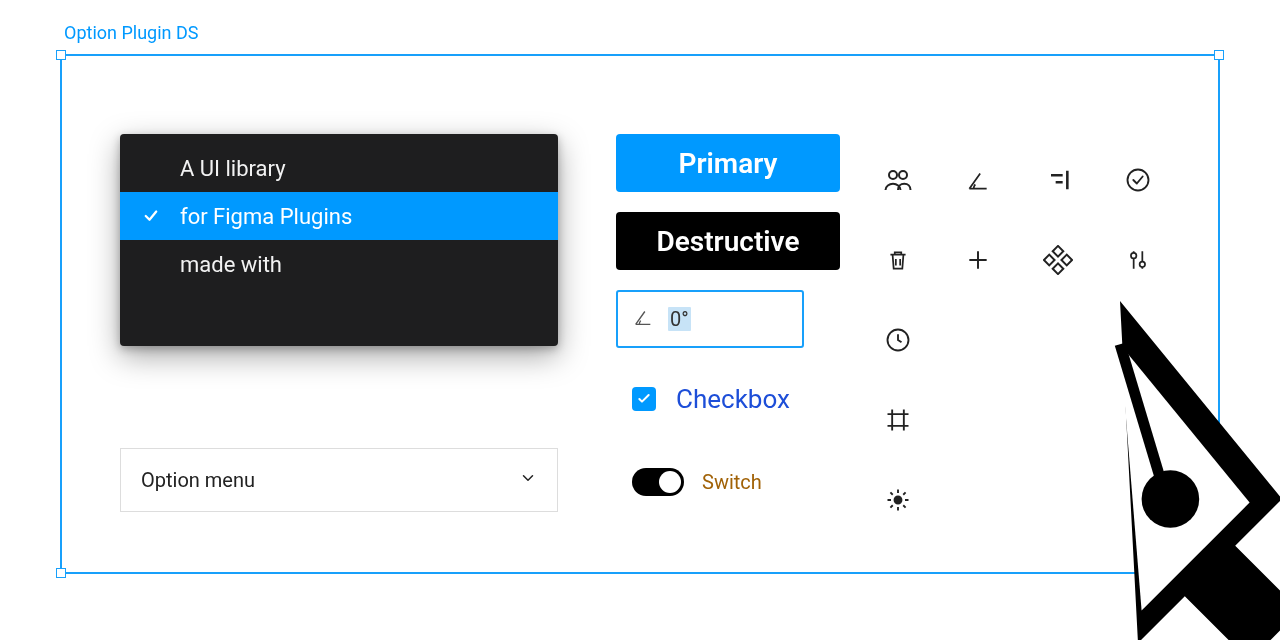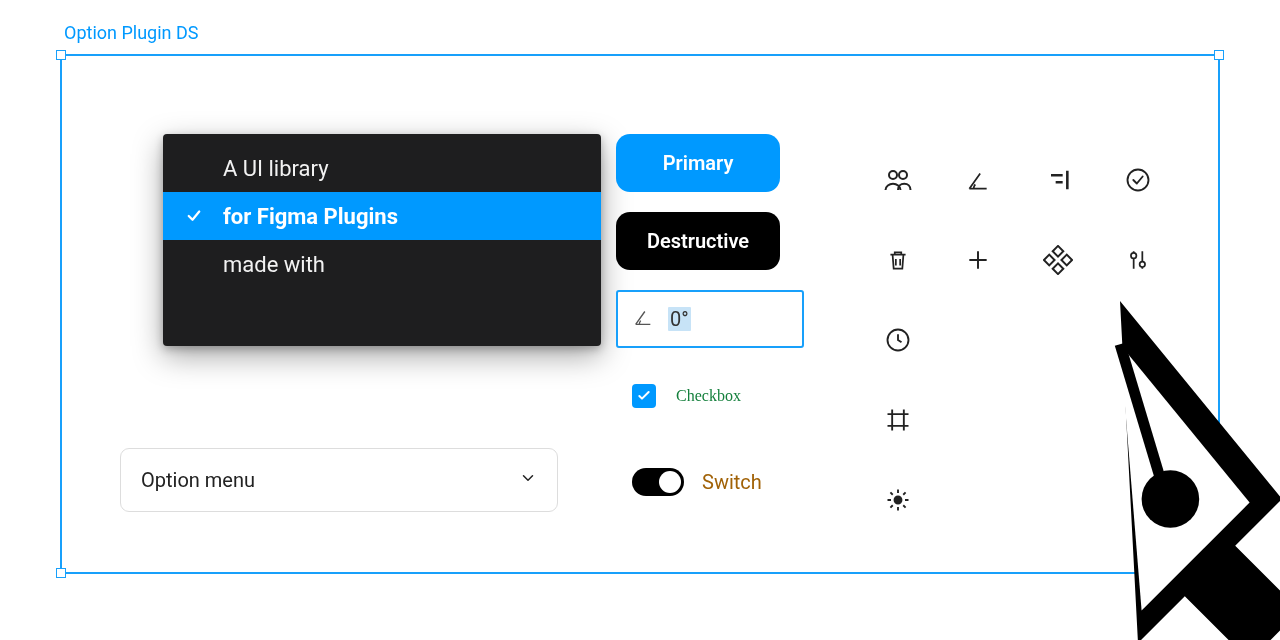--- a/index.html
+++ b/index.html
@@ -36,21 +36,20 @@
   .menu {
     position: absolute;
     left: 120px;
     top: 134px;
     width: 438px;
     background: #1e1e1f;
     border-radius: 4px;
     box-shadow: 0 10px 30px rgba(0,0,0,0.35), 0 3px 8px rgba(0,0,0,0.25);
     padding: 10px 0;
     color: #f2f2f2;
-    margin-left: 43px;
   }
   .menu .item {
     display: flex;
     align-items: center;
     height: 48px;
     padding: 0 20px 0 20px;
     font-size: 22px;
     font-weight: 400;
     gap: 18px;
   }
@@ -58,50 +57,49 @@
     width: 22px;
     height: 22px;
     display: flex;
     align-items: center;
     justify-content: center;
     flex: 0 0 22px;
   }
   .menu .item.selected {
     background: #0099ff;
     color: #fff;
-    font-weight: bold;
   }
 
   .select {
     position: absolute;
     left: 120px;
     top: 448px;
     width: 438px;
     height: 64px;
     border: 1px solid #ddd;
-    border-radius: 9px;
+    border-radius: 0;
     display: flex;
     align-items: center;
     justify-content: space-between;
     padding: 0 20px;
     font-size: 20px;
     color: #222;
     background: #fff;
   }
 
   .btn {
     position: absolute;
     left: 616px;
-    width: 164px;
+    width: 224px;
     height: 58px;
-    border-radius: 14px;
+    border-radius: 4px;
     display: flex;
     align-items: center;
     justify-content: center;
-    font-size: 20px;
+    font-size: 28px;
     font-weight: 600;
     color: #fff;
     cursor: pointer;
   }
   .btn.primary { top: 134px; background: #0099ff; }
   .btn.destructive { top: 212px; background: #000000; }
 
   .input-angle {
     position: absolute;
     left: 616px;
@@ -124,23 +122,22 @@
     border-radius: 1px;
   }
 
   .checkbox-row {
     position: absolute;
     left: 632px;
     top: 384px;
     display: flex;
     align-items: center;
     gap: 20px;
-    font-size: 16px;
-    color: #15803d;
-    font-family: Liberation Serif, serif;
+    font-size: 26px;
+    color: #1d4ed8;
   }
   .checkbox-box {
     width: 24px;
     height: 24px;
     background: #0099ff;
     border-radius: 4px;
     display: flex;
     align-items: center;
     justify-content: center;
   }

